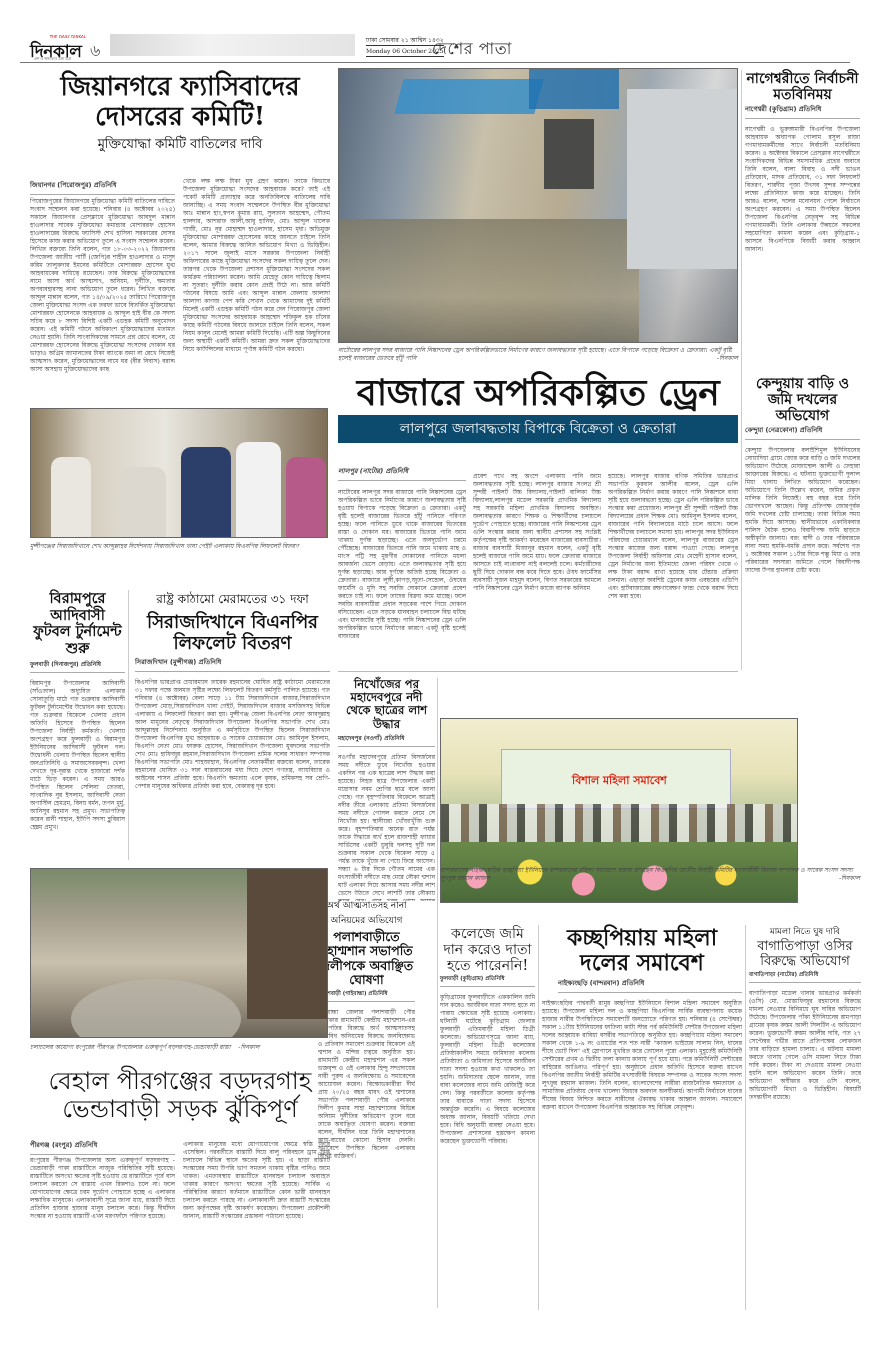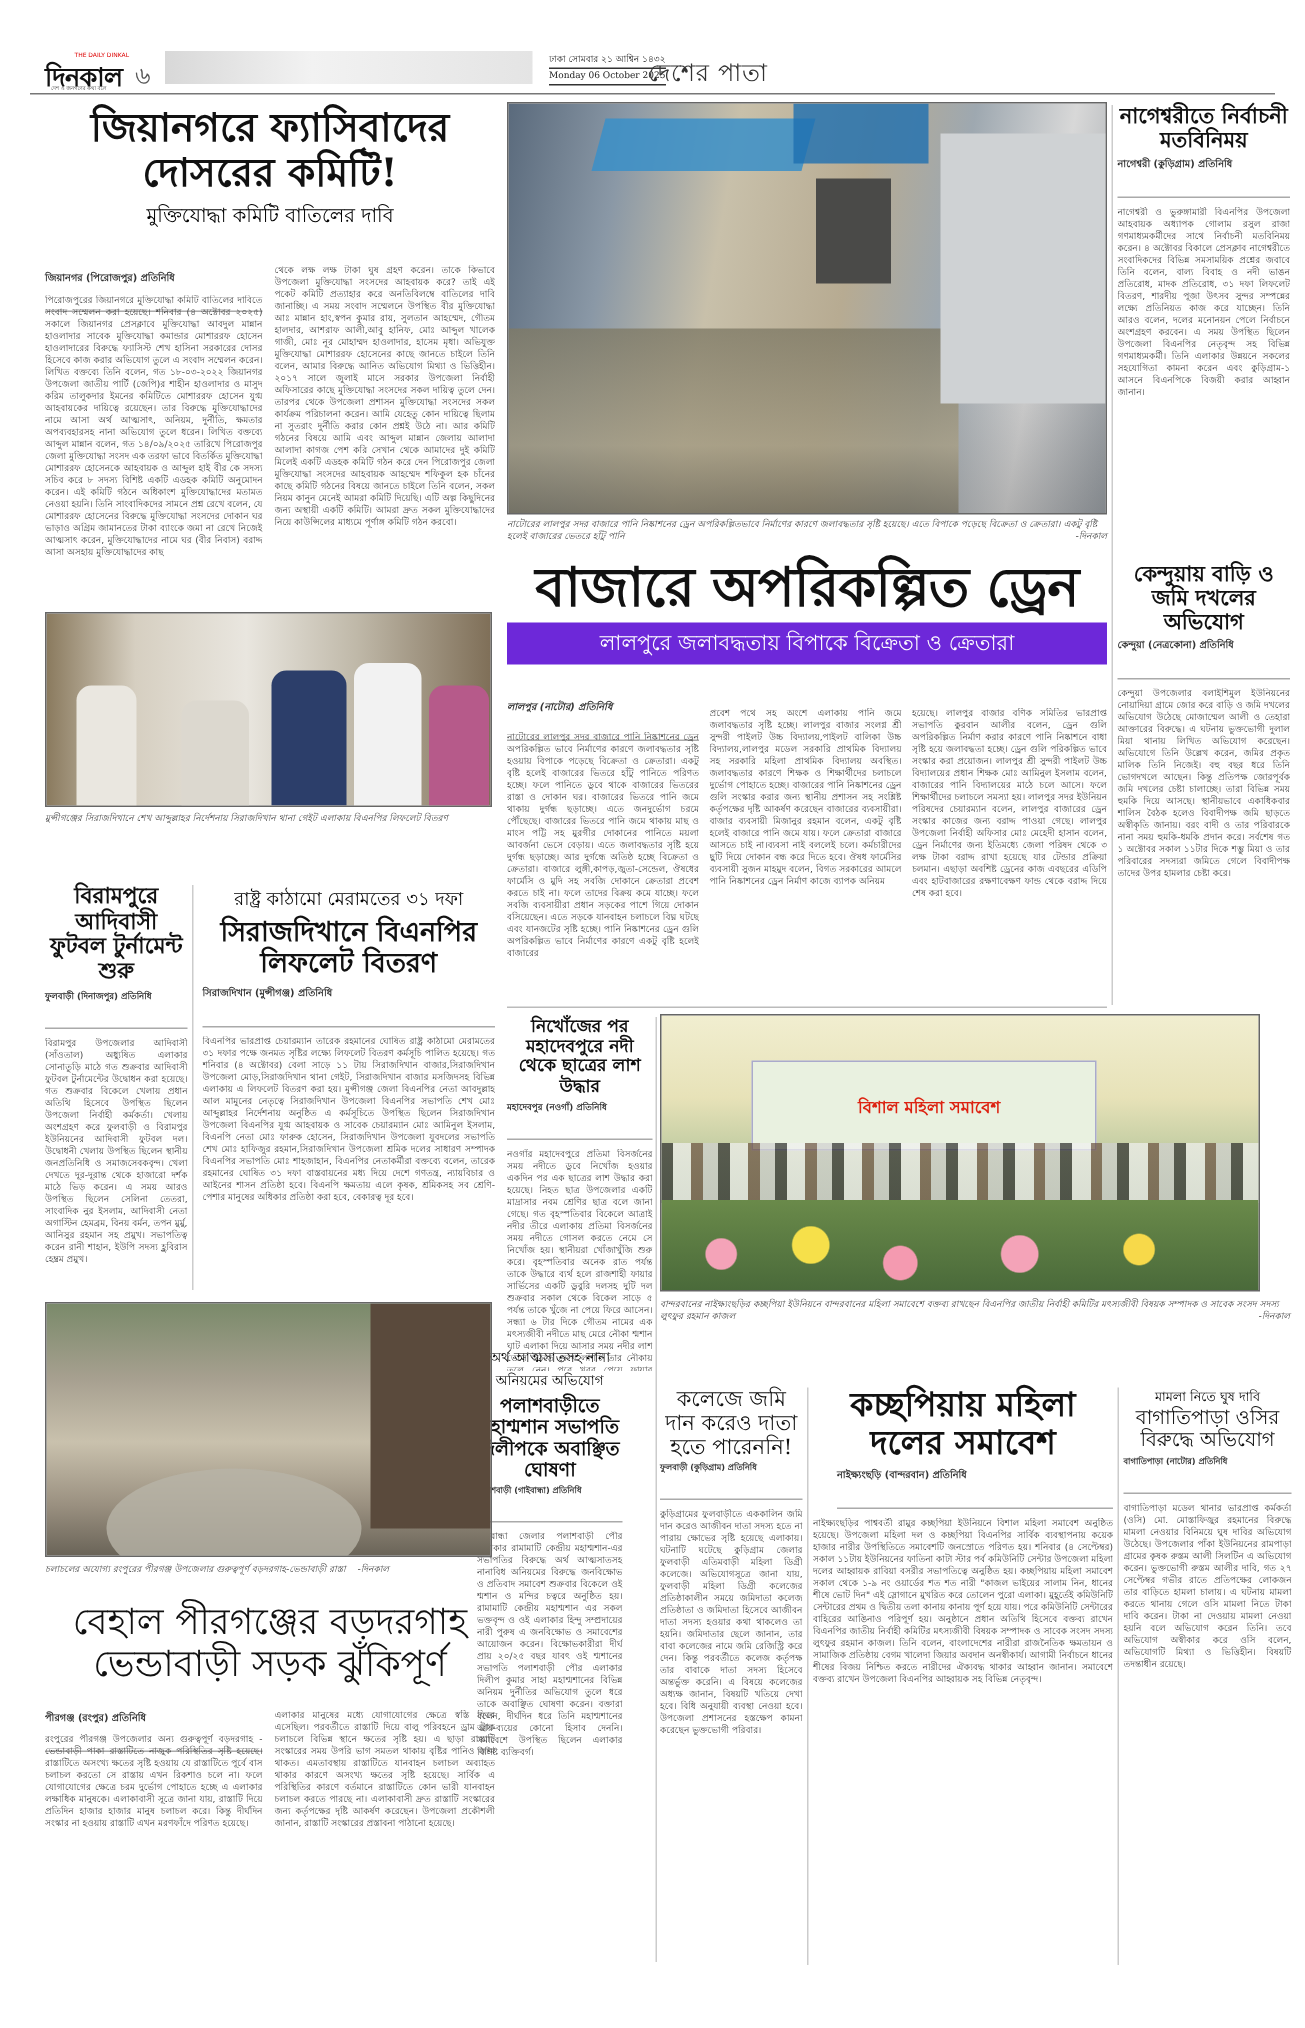--- a/index.html
+++ b/index.html
@@ -16,21 +16,21 @@
   .mast-bar { left: 110px; top: 34px; width: 245px; height: 22px; background: linear-gradient(to right, #d8d8d8, #f2f2f2 40%, #e4e4e4); }
   .mast-date { left: 366px; top: 35px; font-size: 6px; line-height: 10px; color: #222; }
   .mast-date .bn { border-bottom: 1px solid #333; }
   .mast-date .en { font-family: "DejaVu Serif", serif; border-bottom: 1px solid #333; }
   .mast-section { left: 432px; top: 36px; font-size: 16px; color: #333; font-family: "DejaVu Serif", serif; letter-spacing: 0.5px; }
   .mast-rule { left: 20px; top: 62px; width: 830px; height: 1px; background: #777; }
 
   
   .hl { font-family: "DejaVu Serif", serif; font-weight: bold; color: #111; text-align: center; line-height: 1.15; }
   .sub { font-family: "DejaVu Serif", serif; color: #000000; text-align: center; }
-  .byline { font-size: 6.5px; font-weight: bold; color: #333; border-bottom: 1px solid #aaa; padding-bottom: 16px; }
+  .byline { font-size: 6.5px; font-weight: bold; color: #333; border-bottom: 1px solid #aaa; padding-bottom: 3px; }
   .body { font-size: 6px; line-height: 8px; color: #444; text-align: justify; overflow: hidden; }
   .caption { font-size: 6px; line-height: 8px; color: #444; font-style: italic; }
   .rule-h { height: 1px; background: #bbb; }
   .rule-v { width: 1px; background: #ccc; }
 
   
   .photo { overflow: hidden; border: 1px solid #666; }
   .ph-market { background:
       linear-gradient(to bottom, rgba(0,0,0,0) 55%, rgba(60,60,60,.25) 100%),
       linear-gradient(100deg, #5a6a7c 0%, #8a98a6 18%, #c8c0aa 35%, #b7ab92 55%, #9ea8b0 70%, #d8d8d8 85%, #9aa0a6 100%); }
@@ -53,21 +53,21 @@
       radial-gradient(circle at 60% 60%, #f4a3b8 0 12px, transparent 13px),
       radial-gradient(circle at 80% 55%, #f7d94a 0 10px, transparent 11px),
       linear-gradient(180deg, #6a8a4a, #4a6a3a); }
   .ph-rally .crowd { position:absolute; left:0; top:85px; width:100%; height:40px; background: repeating-linear-gradient(90deg, #2a2a2a 0 8px, #f0f0f0 8px 20px, #6a5040 20px 28px, #d0d0d0 28px 38px); opacity:.7; }
 
   .ph-road { background: linear-gradient(180deg, #7a8a6a 0%, #a7a090 30%, #c9c1ad 55%, #9a9080 80%, #6a6458 100%); }
   .ph-road .puddle { position:absolute; left:40px; top:110px; width:170px; height:80px; background:#b8b4a8; border-radius:50%; opacity:.8; }
   .ph-road .shop { position:absolute; right:0; top:0; width:80px; height:150px; background:#5a4a3c; }
 
   
-  .band { background:#6d28d9; color:#fff; font-family:"DejaVu Serif", serif; text-align:center; }
+  .band { background:#0c4a6e; color:#fff; font-family:"DejaVu Serif", serif; text-align:center; }
 </style>
 </head>
 <body>
 
 <div class="abs mast-logo">
   <div class="tag-top">THE DAILY DINKAL</div>
   <div class="name">দিনকাল</div>
   <div class="tagline">দেশ ও জনগণের কথা বলে</div>
 </div>
 <div class="abs page-num">৬</div>
@@ -153,21 +153,21 @@
 </div>
 
 <div class="abs" style="left:318px; top:898px; width:97px; height:410px;">
   <div class="sub" style="font-size:9px;">অর্থ আত্মসাতসহ নানা অনিয়মের অভিযোগ</div>
   <div class="hl" style="font-size:12.5px; margin-top:2px;">পলাশবাড়ীতে মহাশ্মশান সভাপতি দিলীপকে অবাঞ্ছিত ঘোষণা</div>
   <div class="byline" style="margin-top:2px; font-size:5.5px;">পলাশবাড়ী (গাইবান্ধা) প্রতিনিধি</div>
   <div class="body" style="margin-top:6px; height:290px;">গাইবান্ধা জেলার পলাশবাড়ী পৌর এলাকার রামামাটি কেন্দ্রীয় মহাশ্মশান-এর সভাপতির বিরুদ্ধে অর্থ আত্মসাতসহ নানাবিধ অনিয়মের বিরুদ্ধে জনবিক্ষোভ ও প্রতিবাদ সমাবেশ শুক্রবার বিকেলে ওই শ্মশান ও মন্দির চত্বরে অনুষ্ঠিত হয়। রামামাটি কেন্দ্রীয় মহাশ্মশান এর সকল ভক্তবৃন্দ ও ওই এলাকার হিন্দু সম্প্রদায়ের নারী পুরুষ এ জনবিক্ষোভ ও সমাবেশের আয়োজন করেন। বিক্ষোভকারীরা দীর্ঘ প্রায় ২০/২৫ বছর যাবৎ ওই শ্মশানের সভাপতি পলাশবাড়ী পৌর এলাকার দিলীপ কুমার সাহা মহাশ্মশানের বিভিন্ন অনিয়ম দুর্নীতির অভিযোগ তুলে ধরে তাকে অবাঞ্ছিত ঘোষণা করেন। বক্তারা বলেন, দীর্ঘদিন ধরে তিনি মহাশ্মশানের আয়-ব্যয়ের কোনো হিসাব দেননি। সমাবেশে উপস্থিত ছিলেন এলাকার বিশিষ্ট ব্যক্তিবর্গ।</div>
 </div>
 <div class="abs rule-v" style="left:437px; top:678px; height:630px;"></div>
 
-<div class="abs photo ph-rally" style="left:440px; top:676px; width:400px; height:185px;">
+<div class="abs photo ph-rally" style="left:440px; top:718px; width:358px; height:185px;">
   <div class="banner">
       <span class="btxt">বিশাল মহিলা সমাবেশ</span>
     </div>
   <div class="crowd"></div>
   <div class="flowers"></div>
 </div>
 <div class="abs caption" style="left:440px; top:866px; width:420px;">
   <span>বান্দরবানের নাইক্ষ্যংছড়ির কচ্ছপিয়া ইউনিয়নে বান্দরবানের মহিলা সমাবেশে বক্তব্য রাখছেন বিএনপির জাতীয় নির্বাহী কমিটির মৎস্যজীবী বিষয়ক সম্পাদক ও সাবেক সংসদ সদস্য লুৎফুর রহমান কাজল</span>
   <span style="float:right;">-দিনকাল</span>
 </div>

